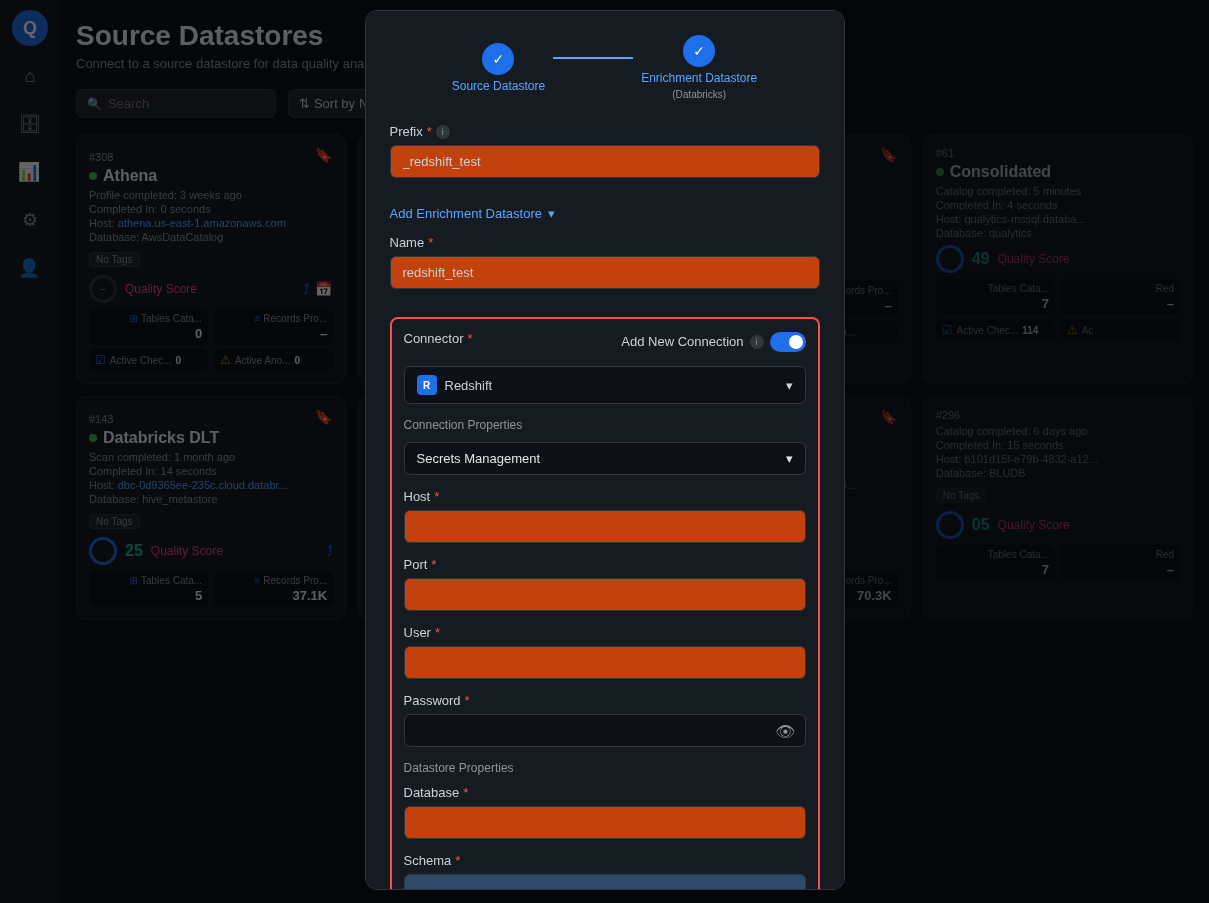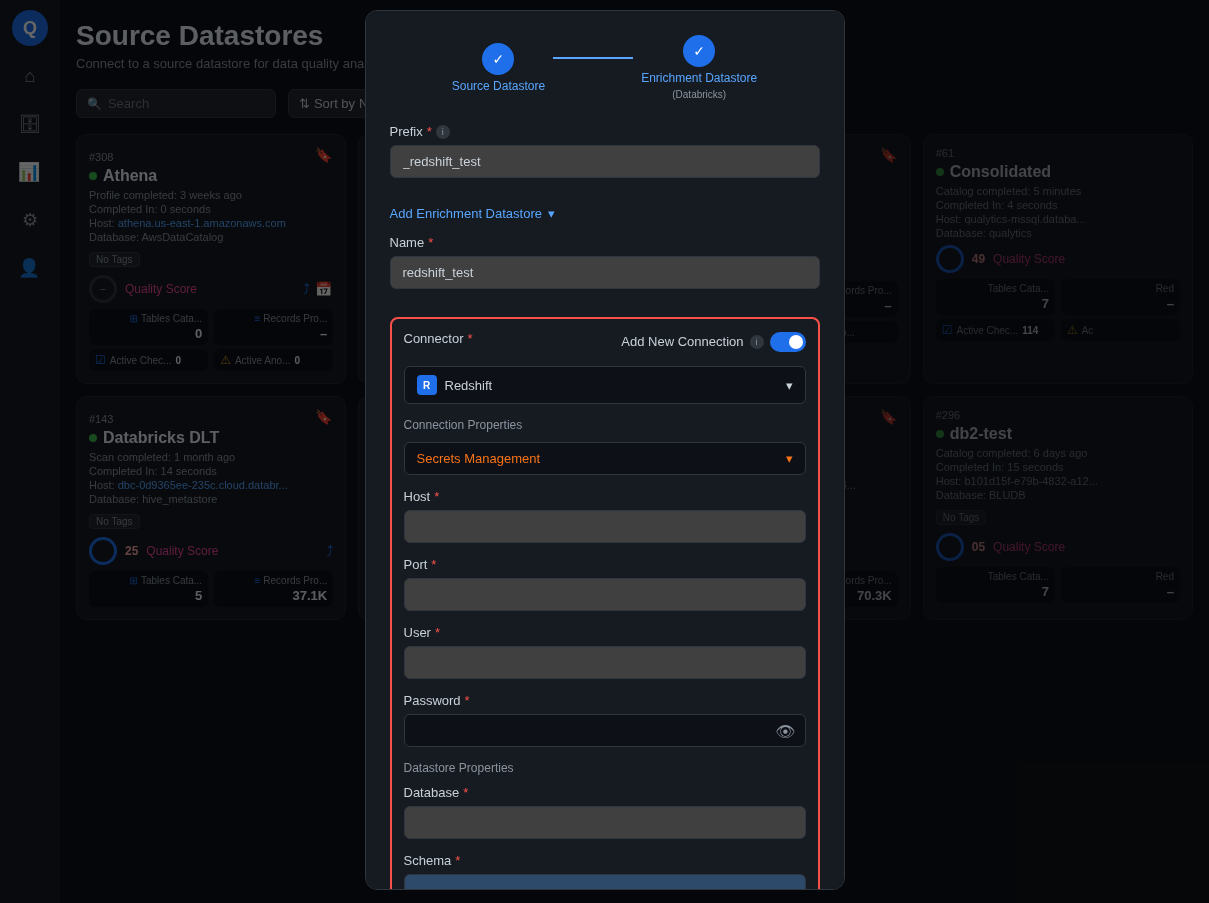--- a/index.html
+++ b/index.html
@@ -188,23 +188,23 @@
       display: flex; align-items: center; justify-content: center;
       font-size: 9px;
       color: #8b949e;
     }
     .score-circle.blue { border-color: #1f6feb; }
     .score-text {
       font-size: 12px;
       color: #ec4899;
     }
     .score-num {
-      font-size: 12px;
+      font-size: 16px;
       font-weight: 700;
-      color: #fca5a5;
+      color: #14b8a6;
     }
     .card-stats {
       display: grid;
       grid-template-columns: 1fr 1fr;
       gap: 6px;
       margin-top: 6px;
     }
     .stat-item {
       background: #0d1117;
       border-radius: 6px;
@@ -307,21 +307,21 @@
     .info-icon {
       width: 14px; height: 14px;
       border-radius: 50%;
       background: #30363d;
       display: inline-flex; align-items: center; justify-content: center;
       font-size: 9px; color: #8b949e;
       cursor: pointer;
     }
     .form-input {
       width: 100%;
-      background: #404040;
+      background: #c2410c;
       border: 1px solid #30363d;
       border-radius: 6px;
       padding: 8px 12px;
       color: #c9d1d9;
       font-size: 13px;
       outline: none;
       margin-bottom: 14px;
     }
     .form-group { margin-bottom: 14px; }
     .collapsible-section {
@@ -389,21 +389,21 @@
       font-size: 12px;
       color: #8b949e;
       margin-bottom: 10px;
     }
     .secrets-select {
       width: 100%;
       background: #0d1117;
       border: 1px solid #30363d;
       border-radius: 6px;
       padding: 8px 12px;
-      color: #f97316;
+      color: #e5e5e5;
       font-size: 13px;
       display: flex;
       align-items: center;
       justify-content: space-between;
       cursor: pointer;
       margin-bottom: 14px;
     }
     .password-field {
       position: relative;
       margin-bottom: 14px;
@@ -709,24 +709,20 @@
           <div class="stat-label">Records Pro...</div>
           <div class="stat-value">70.3K</div>
         </div>
       </div>
     </div>
 
     <div class="datastore-card" style="opacity:0.7;">
       <div class="card-header">
         <span class="card-id">#296</span>
       </div>
-      <div class="card-name">
-        <span class="status-dot status-green"></span>
-        db2-test
-      </div>
       <div class="card-meta">Catalog completed: 6 days ago</div>
       <div class="card-meta">Completed In: 15 seconds</div>
       <div class="card-meta">Host: b101d15f-e79b-4832-a12...</div>
       <div class="card-meta">Database: BLUDB</div>
       <div class="card-tags"><span class="tag">No Tags</span></div>
       <div class="quality-score">
         <div class="score-circle blue"></div>
         <span class="score-num">05</span>
         <span class="score-text">Quality Score</span>
       </div>

